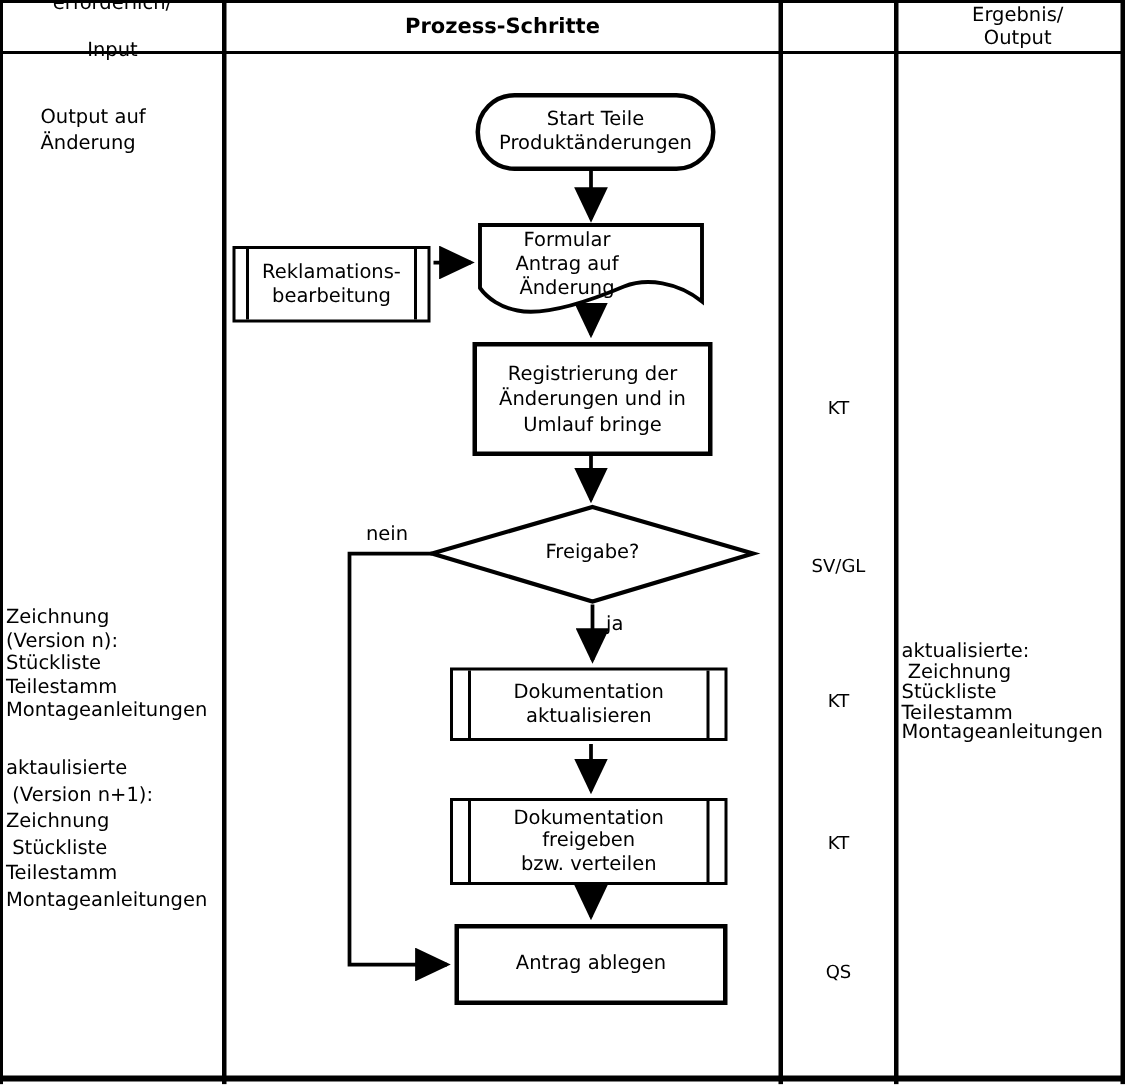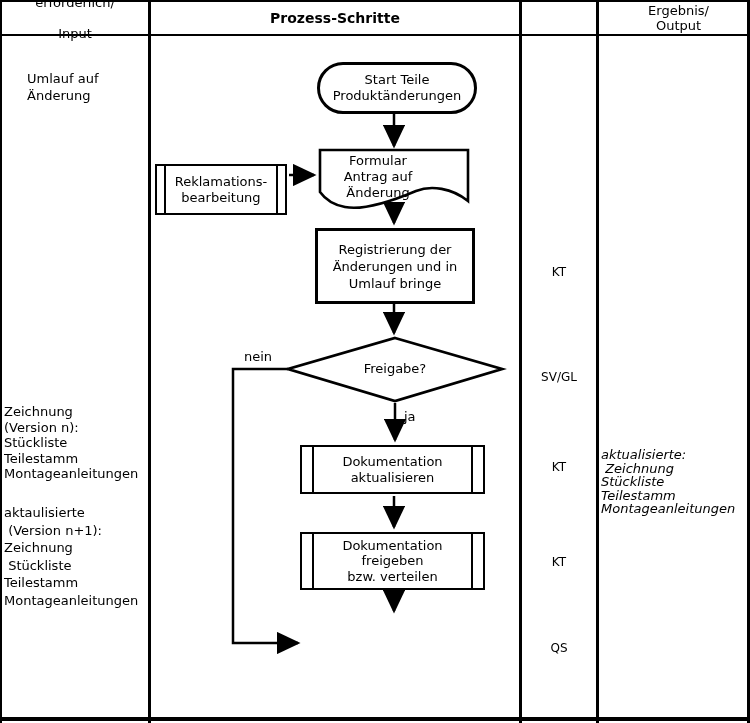--- a/index.html
+++ b/index.html
@@ -77,40 +77,40 @@
   </div>
   <div class="hdr hdr-bold" style="left:151px;width:368px;">
     <div>Prozess-Schritte</div>
   </div>
   <div class="hdr" style="left:599px;width:159px;">
     <div>Ergebnis/</div>
     <div>Output</div>
   </div>
 
   <div class="txt" style="left:27px;top:70px;line-height:17px;">
-    <div>Umlauf auf</div>
+    <div>Output auf</div>
     <div>Änderung</div>
   </div>
   <div class="txt" style="left:4px;top:404px;line-height:15.5px;">
     <div>Zeichnung</div>
     <div>(Version n):</div>
     <div>Stückliste</div>
     <div>Teilestamm</div>
     <div>Montageanleitungen</div>
   </div>
   <div class="txt" style="left:4px;top:504px;line-height:17.5px;">
     <div>aktaulisierte</div>
     <div> (Version n+1):</div>
     <div>Zeichnung</div>
     <div> Stückliste</div>
     <div>Teilestamm</div>
     <div>Montageanleitungen</div>
   </div>
 
-  <div class="txt" style="left:601px;top:448px;line-height:13.5px;font-style:italic;">
+  <div class="txt" style="left:601px;top:428px;line-height:13.5px;">
     <div>aktualisierte:</div>
     <div> Zeichnung</div>
     <div>Stückliste</div>
     <div>Teilestamm</div>
     <div>Montageanleitungen</div>
   </div>
 
   <div class="resp" style="top:265px;">KT</div>
   <div class="resp" style="top:370px;">SV/GL</div>
   <div class="resp" style="top:460px;">KT</div>
@@ -153,14 +153,17 @@
   </div>
 
   <div class="node" style="left:300px;top:532px;width:185px;height:58px;border-width:2.5px;line-height:15.5px;">
     <div class="pp-bar l" style="left:10px;"></div>
     <div class="pp-bar r" style="right:10px;"></div>
     <div>Dokumentation</div>
     <div>freigeben</div>
     <div>bzw. verteilen</div>
   </div>
 
+  <div class="node" style="left:303px;top:616px;width:182px;height:54px;">
+    <div>Antrag ablegen</div>
+  </div>
 
 </div>
 
 </body></html>

